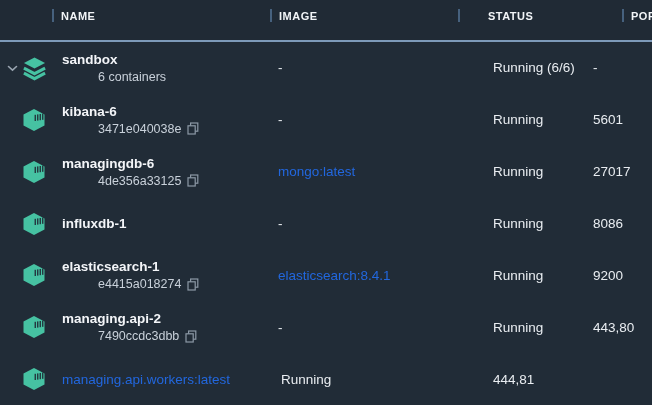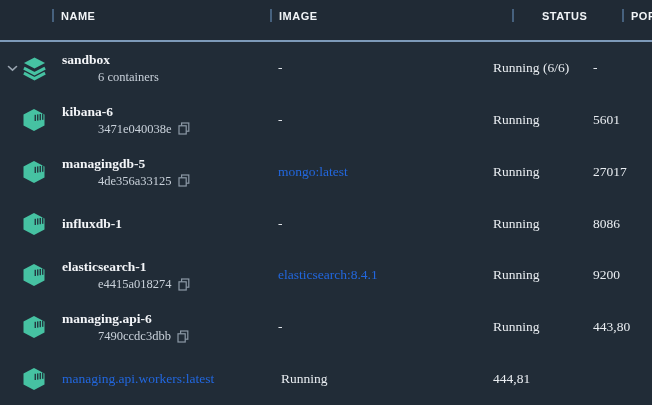--- a/index.html
+++ b/index.html
@@ -19,29 +19,29 @@
   }
   .hcell{
     position:absolute;top:9px;display:flex;align-items:center;gap:7px;
   }
   .hbar{width:2px;height:13px;background:#46617e;}
   .hlabel{
     color:#f2f5f8;font-size:11px;font-weight:700;letter-spacing:.5px;
   }
   .h-name{left:52px;}
   .h-image{left:270px;}
-  .h-status{left:512px;gap:28px;}
+  .h-status{left:458px;gap:28px;}
   .h-ports{left:586px;padding-left:36px;}
 
   
   .rows{flex:1;display:flex;flex-direction:column;}
   .row{
     flex:1;display:grid;
     grid-template-columns:62px 216px 212px 100px 1fr;
-    align-items:center;cursor:pointer;font-family:Liberation Serif, serif;
+    align-items:center;cursor:pointer;
   }
   .icon-cell{position:relative;height:100%;}
   .chev{position:absolute;left:7px;top:50%;margin-top:-3px;line-height:0;}
   .rowicon{position:absolute;left:22px;top:50%;margin-top:-12px;line-height:0;}
   .name-cell{min-width:0;}
   .nm{
     color:#f3f5f8;font-size:13.5px;font-weight:700;line-height:17px;
     white-space:nowrap;
   }
   .sub{
@@ -149,21 +149,21 @@
             <g fill="#212c37">
                 <rect x="12.6" y="6.8" width="1.3" height="6.2"></rect>
                 <rect x="15.1" y="6.4" width="1.3" height="6.2"></rect>
                 <rect x="17.6" y="6.0" width="1.3" height="6.2"></rect>
                 <rect x="20.1" y="5.6" width="1.3" height="6.2"></rect>
               </g>
           </svg>
         </span>
       </div>
       <div class="name-cell">
-        <div class="nm">managingdb-5</div>
+        <div class="nm">managingdb-6</div>
         <div class="sub">
           <span>4de356a33125</span>
           <span class="copy">
             <svg width="12" height="13" viewBox="0 0 12 13">
                 <rect x="3.6" y="1" width="7.2" height="8.2" fill="none" stroke="#8c99a6" stroke-width="1.2"></rect>
                 <rect x="1" y="3.8" width="7.2" height="8.2" fill="#212c37" stroke="#8c99a6" stroke-width="1.2"></rect>
               </svg>
           </span>
         </div>
       </div>
@@ -233,21 +233,21 @@
             <g fill="#212c37">
                 <rect x="12.6" y="6.8" width="1.3" height="6.2"></rect>
                 <rect x="15.1" y="6.4" width="1.3" height="6.2"></rect>
                 <rect x="17.6" y="6.0" width="1.3" height="6.2"></rect>
                 <rect x="20.1" y="5.6" width="1.3" height="6.2"></rect>
               </g>
           </svg>
         </span>
       </div>
       <div class="name-cell">
-        <div class="nm">managing.api-6</div>
+        <div class="nm">managing.api-2</div>
         <div class="sub">
           <span>7490ccdc3dbb</span>
           <span class="copy">
             <svg width="12" height="13" viewBox="0 0 12 13">
                 <rect x="3.6" y="1" width="7.2" height="8.2" fill="none" stroke="#8c99a6" stroke-width="1.2"></rect>
                 <rect x="1" y="3.8" width="7.2" height="8.2" fill="#212c37" stroke="#8c99a6" stroke-width="1.2"></rect>
               </svg>
           </span>
         </div>
       </div>

